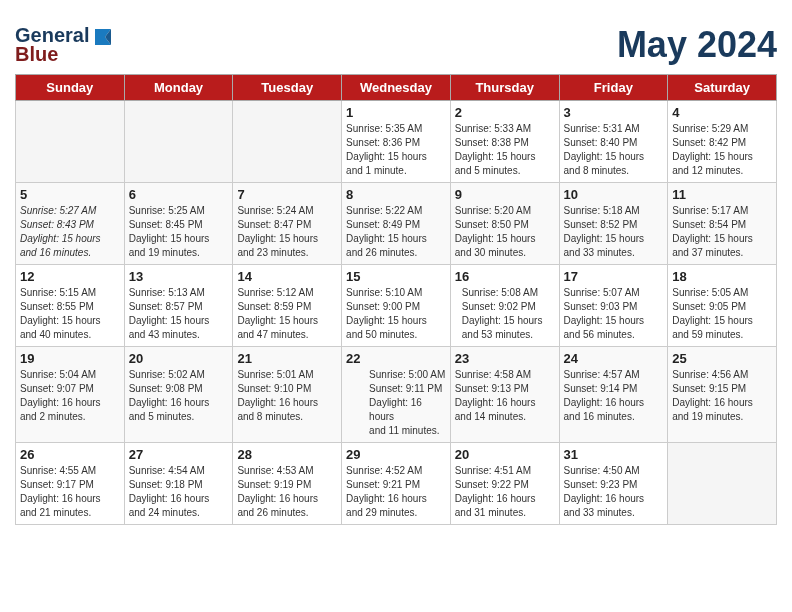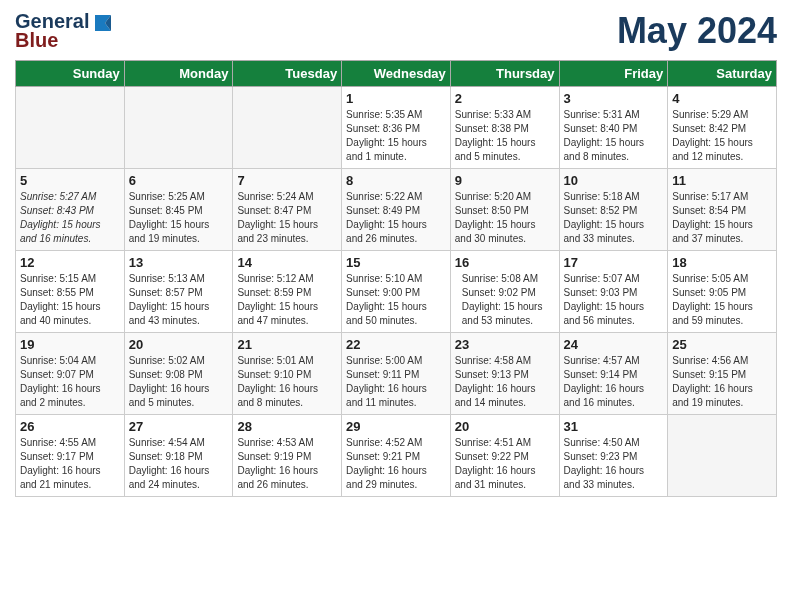--- a/index.html
+++ b/index.html
@@ -1,24 +1,24 @@
 <!DOCTYPE html>
 <html><head>
   <meta charset="utf-8">
   <style>
     * { box-sizing: border-box; margin: 0; padding: 0; }
     body { font-family: Arial, sans-serif; background: #fff; width: 792px; min-height: 612px; }
-    .page { width: 792px; padding: 10px 15px; }
+    .page { width: 792px; padding: 24px 15px; }
     .header { display: flex; justify-content: space-between; align-items: flex-start; margin-bottom: 8px; }
     .logo { display: flex; flex-direction: column; align-items: flex-start; }
     .title-block { text-align: right; }
     .month-year { font-size: 36px; font-weight: bold; color: #1a3a5c; }
     .location { font-size: 16px; color: #333; }
     table { width: 100%; border-collapse: collapse; table-layout: fixed; }
-    th { background: #15803d; color: #fff; font-size: 13px; padding: 5px 4px; text-align: right; border: 1px solid #aaa; }
+    th { background: #b91c1c; color: #fff; font-size: 13px; padding: 5px 4px; text-align: center; border: 1px solid #aaa; }
     td { vertical-align: top; border: 1px solid #ccc; padding: 4px; font-size: 10.5px; color: #222; background: #fff; min-height: 80px; }
     td.empty { background: #f5f5f5; }
     .day-num { font-size: 13px; font-weight: bold; color: #222; display: block; margin-bottom: 2px; }
     .day-info { font-size: 10px; color: #333; line-height: 1.4; }
     tr:nth-child(even) td:not(.empty) { background: #f9f9f9; }
   </style>
 </head>
 <body>
 
 <div class="page">
@@ -203,21 +203,21 @@
           </td>
           <td>
             <span class="day-num">21</span>
             <div class="day-info" style="white-space: pre-line;">Sunrise: 5:01 AM
 Sunset: 9:10 PM
 Daylight: 16 hours
 and 8 minutes.</div>
           </td>
           <td>
             <span class="day-num">22</span>
-            <div class="day-info" style="white-space: pre-line;">Sunrise: 5:00 AM
+            <div class="day-info" style="white-space: pre-line; margin-left: 23px;">Sunrise: 5:00 AM
 Sunset: 9:11 PM
 Daylight: 16 hours
 and 11 minutes.</div>
           </td>
           <td>
             <span class="day-num">23</span>
             <div class="day-info" style="white-space: pre-line;">Sunrise: 4:58 AM
 Sunset: 9:13 PM
 Daylight: 16 hours
 and 14 minutes.</div>

